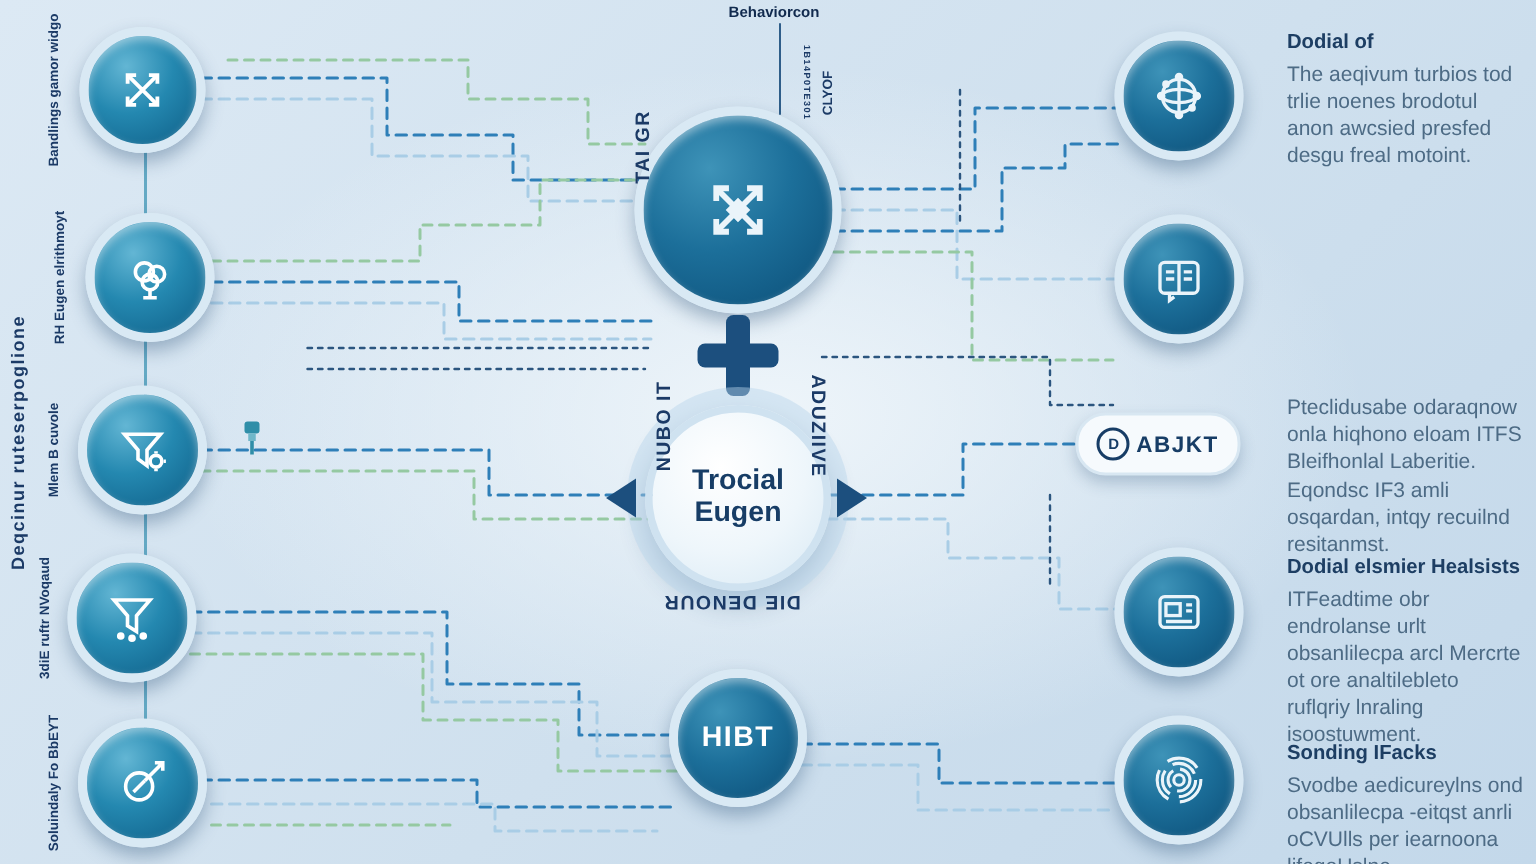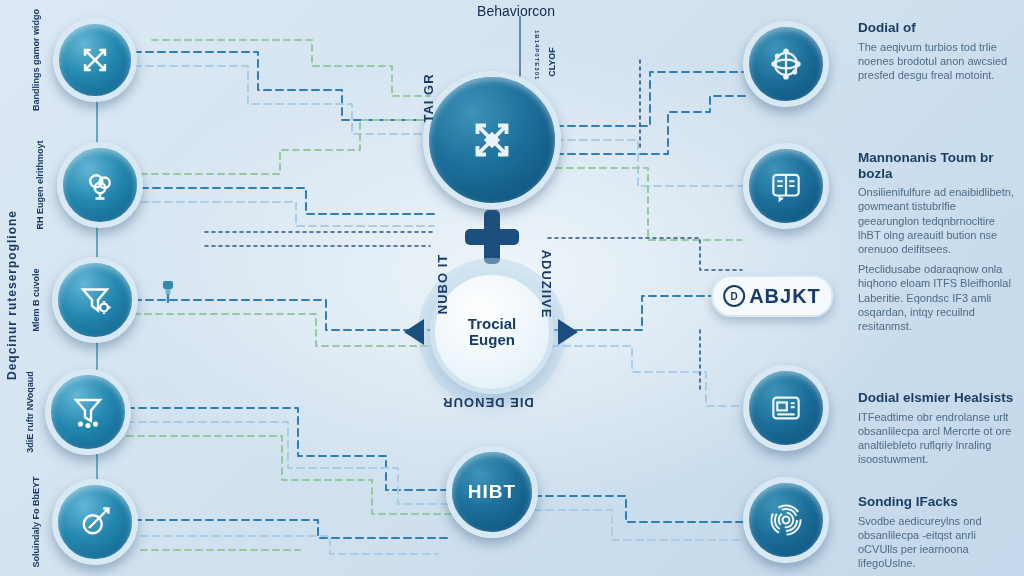--- a/index.html
+++ b/index.html
@@ -17,46 +17,46 @@
     box-shadow:0 6px 12px rgba(30,70,110,.35), inset 0 3px 6px rgba(255,255,255,.45);}
   .ring{border:6px solid #d9e9f4;}
   .teal{background:radial-gradient(circle at 35% 28%, #63b6d4 0%, #2488b0 45%, #0e5d86 100%);}
   .navyc{background:radial-gradient(circle at 35% 28%, #3e93b8 0%, #1c6f9a 45%, #0b4d76 100%);}
   .hub{
     background:radial-gradient(circle at 40% 32%, #ffffff 0%, #eef6fb 55%, #d8e9f4 100%);
     border:5px solid #cfe2f0;
     box-shadow:0 0 0 12px rgba(185,212,234,.45), 0 8px 18px rgba(30,70,110,.30);
     display:flex;flex-direction:column;align-items:center;justify-content:center;
   }
-  .hub-title{color:#173d66;font-weight:bold;font-size:15px;line-height:1.1;text-align:left;}
+  .hub-title{color:#173d66;font-weight:bold;font-size:19px;line-height:1.1;text-align:left;}
   .node-big-label{color:#ffffff;font-weight:bold;font-size:19px;letter-spacing:1px;}
   
   .rot{position:absolute;z-index:3;transform-origin:center;white-space:nowrap;
        color:#1b3a66;font-weight:bold;text-align:center;}
   .rot-l{transform:translate(-50%,-50%) rotate(-90deg);font-size:9px;line-height:1.2;}
   .rot-m{transform:translate(-50%,-50%) rotate(-90deg);font-size:13px;letter-spacing:1px;}
   .rot-r90{transform:translate(-50%,-50%) rotate(90deg);font-size:13px;letter-spacing:1px;}
   .rot-180{transform:translate(-50%,-50%) rotate(180deg);font-size:13px;letter-spacing:1px;}
   .micro{position:absolute;z-index:3;writing-mode:vertical-rl;font-size:6px;color:#1b3a66;font-weight:bold;letter-spacing:1px;}
-  .toplabel{position:absolute;z-index:3;color:#112a4e;font-weight:normal;font-size:14px;transform:translate(-50%,0);}
+  .toplabel{position:absolute;z-index:3;color:#112a4e;font-weight:bold;font-size:10px;transform:translate(-50%,0);}
   
   .rrow{position:absolute;left:858px;width:158px;z-index:3;}
   .rhead{color:#1d3e63;font-weight:bold;font-size:13.5px;line-height:1.15;margin:0 0 4px 0;}
-  .rbody{color:#4d6b85;font-size:11px;line-height:1.3;margin:0;}
+  .rbody{color:#4d6b85;font-size:14px;line-height:1.3;margin:0;}
   
   .tri{position:absolute;z-index:3;width:0;height:0;}
   .tri-left{border-top:13px solid transparent;border-bottom:13px solid transparent;border-right:20px solid #1c4f7e;}
   .tri-right{border-top:13px solid transparent;border-bottom:13px solid transparent;border-left:20px solid #1c4f7e;}
   
   .pill{background:#f6fafd;border:2px solid #d8e7f2;border-radius:20px;
     box-shadow:0 5px 10px rgba(30,70,110,.25);
     display:flex;align-items:center;justify-content:center;gap:4px;padding:0 10px;height:38px;}
   .pill .dmark{width:18px;height:18px;border-radius:50%;border:2.5px solid #173d66;color:#173d66;
     font-size:10px;font-weight:bold;display:flex;align-items:center;justify-content:center;}
-  .pill .ptext{color:#173d66;font-weight:bold;font-size:20px;letter-spacing:1px;}
+  .pill .ptext{color:#173d66;font-weight:bold;font-size:15px;letter-spacing:1px;}
   .icon-svg{display:block;}
 </style>
 </head>
 <body>
 
 <div class="stage">
 
   <svg class="wires" width="1024" height="576" viewBox="0 0 1024 576">
     <g fill="none" stroke-linecap="round" stroke-linejoin="round">
 
@@ -256,28 +256,24 @@
           <circle cx="12" cy="12" r="7" stroke-dasharray="11 4"></circle>
           <circle cx="12" cy="12" r="9.2" stroke-dasharray="14 5"></circle>
         </g>
     </svg>
   </div>
 
   <div class="rrow" style="top:20px;">
     <h3 class="rhead">Dodial of</h3>
     <p class="rbody">The aeqivum turbios tod trlie noenes brodotul anon awcsied presfed desgu freal motoint.</p>
   </div>
-  <div class="rrow" style="top:150px;">
-    <h3 class="rhead">Mannonanis Toum br bozla</h3>
-    <p class="rbody">Onsilienifulfure ad enaibidlibetn, gowmeant tistubrlfie geearunglon tedqnbrnocltire lhBT olng areauitl bution nse orenuoo deifitsees.</p>
-  </div>
   <div class="rrow" style="top:262px;">
     <p class="rbody">Pteclidusabe odaraqnow onla hiqhono eloam ITFS Bleifhonlal Laberitie. Eqondsc IF3 amli osqardan, intqy recuilnd resitanmst.</p>
   </div>
-  <div class="rrow" style="top:390px;">
+  <div class="rrow" style="top:370px;">
     <h3 class="rhead">Dodial elsmier Healsists</h3>
     <p class="rbody">ITFeadtime obr endrolanse urlt obsanlilecpa arcl Mercrte ot ore analtilebleto ruflqriy lnraling isoostuwment.</p>
   </div>
   <div class="rrow" style="top:482px;margin-top:12px;">
     <h3 class="rhead">Sonding IFacks</h3>
     <p class="rbody">Svodbe aedicureylns ond obsanlilecpa -eitqst anrli oCVUlls per iearnoona lifegoUslne.</p>
   </div>
 
 </div>
 

